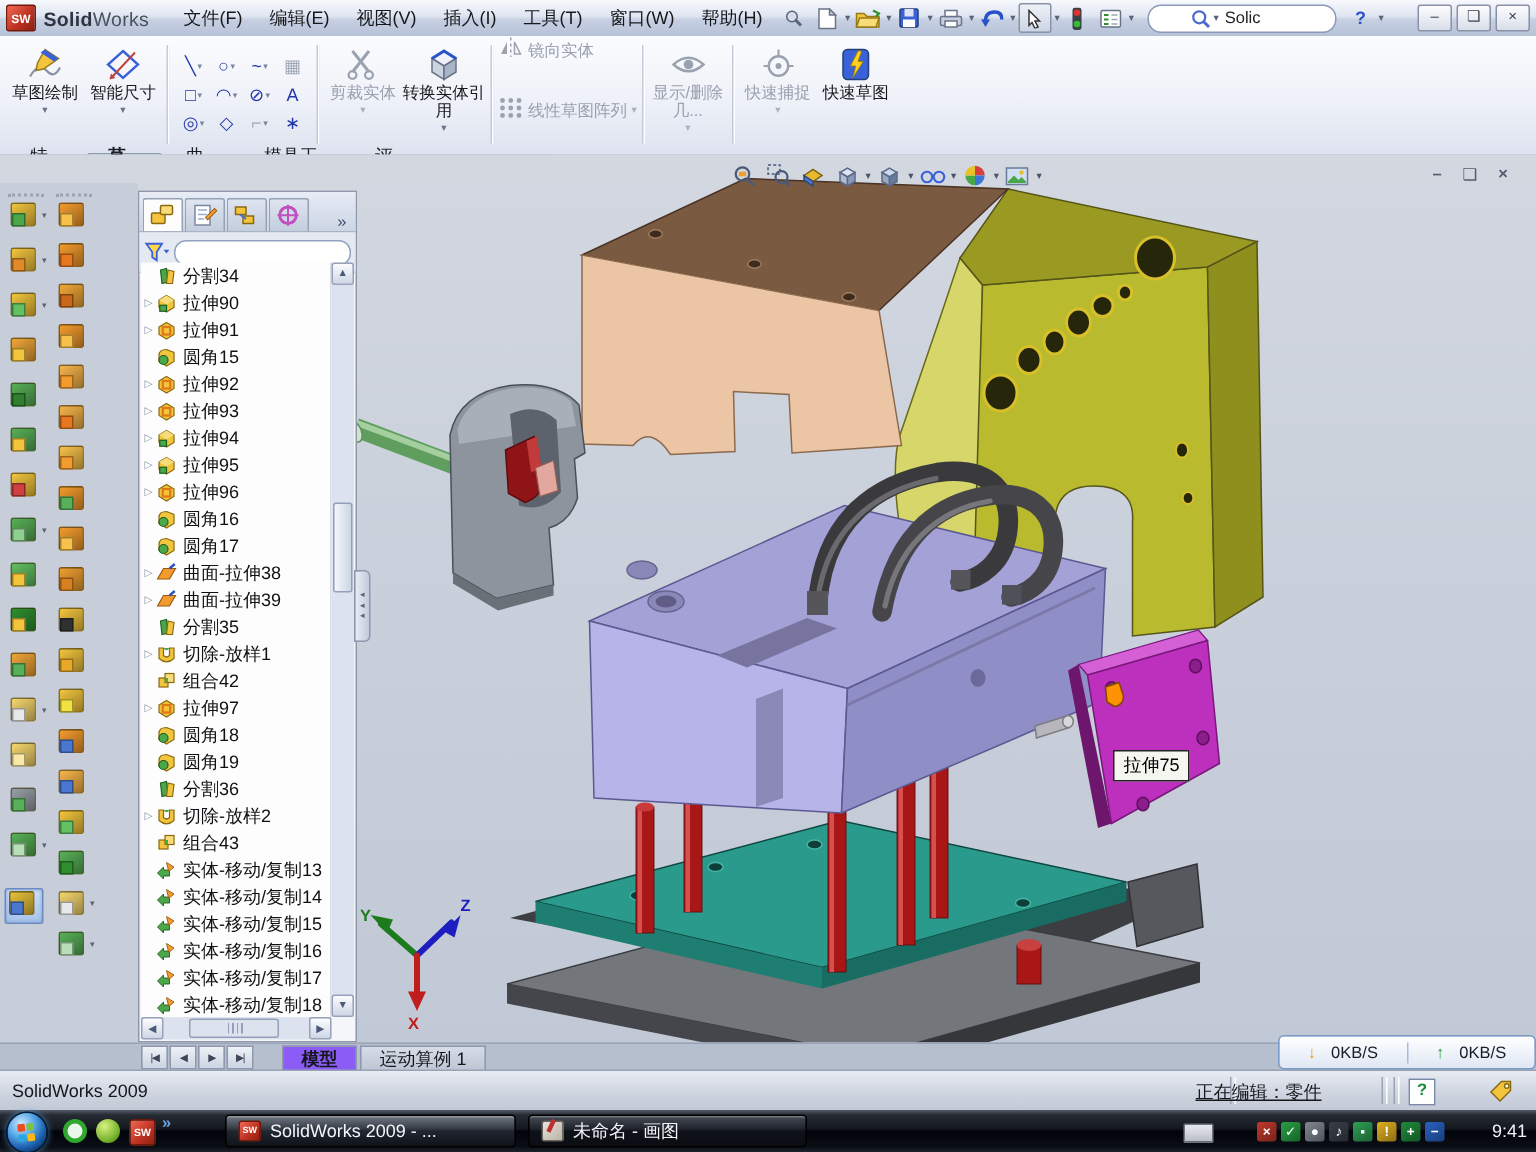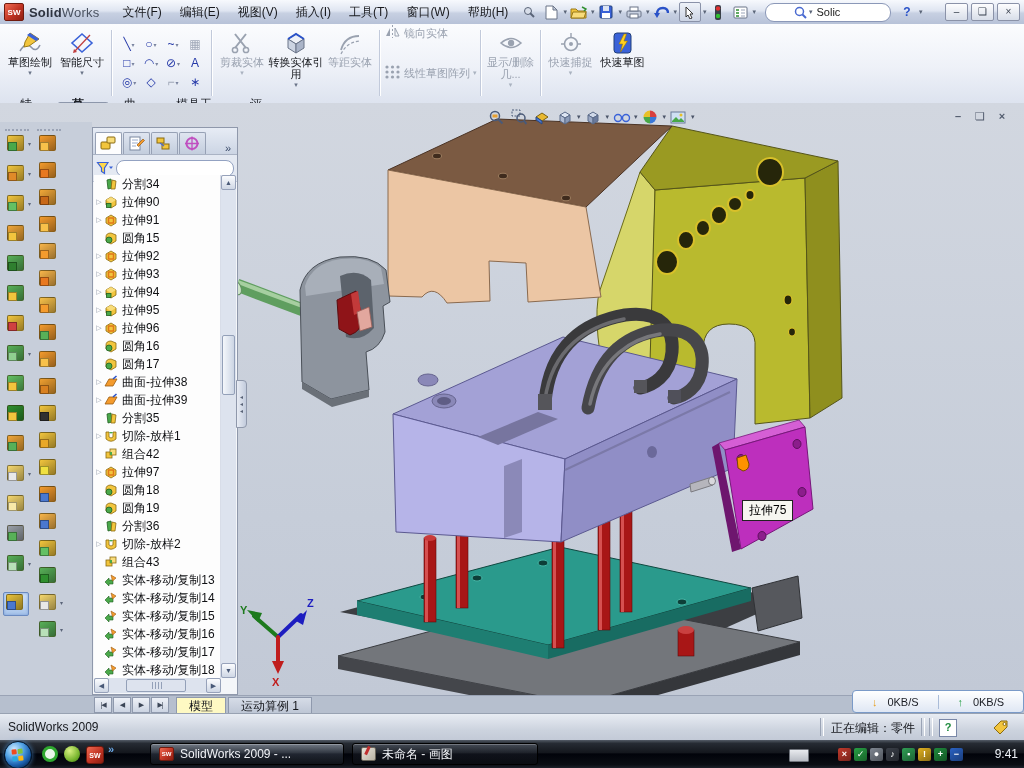--- a/index.html
+++ b/index.html
@@ -106,21 +106,21 @@
     border:1px solid #8f98ab;border-radius:0 4px 4px 0;display:flex;flex-direction:column;
     align-items:center;justify-content:center;color:#5a6478;font-size:6px;line-height:7px;}
   
   #bstrip{left:0;top:695px;width:1024px;height:18px;background:#b6bfce;border-top:1px solid #9aa3b5;
     display:flex;align-items:center;}
   .navb{width:16px;height:14px;margin-right:1px;background:linear-gradient(#eef1f7,#ccd4e2);
     border:1px solid #8f99ad;font-size:7px;color:#3c4657;display:flex;align-items:center;
     justify-content:center;letter-spacing:-1px;}
   .mtab{height:16px;padding:0 12px;display:flex;align-items:center;font-size:12px;color:#15171c;
     background:linear-gradient(#d6dce7,#bcc5d4);border:1px solid #8f99ad;border-bottom:none;margin-right:2px;}
-  .mtab.active{background:#fef9c3;font-weight:normal;}
+  .mtab.active{background:#8b5cf6;font-weight:bold;margin-left:12px;}
   
   #netgadget{left:852px;top:690px;width:170px;height:21px;z-index:50;display:flex;
     background:linear-gradient(#ffffff,#dfe7f4);border:1px solid #7a9ac8;border-radius:4px;
     align-items:center;font-size:11px;color:#1a1d24;}
   #netgadget .half{flex:1;display:flex;align-items:center;justify-content:center;}
   #netgadget .sep{width:1px;height:14px;background:#aabcd8;}
   
   #statusbar{left:0;top:713px;width:1024px;height:27px;
     background:linear-gradient(#e8ecf3,#ccd3de 60%,#c2c9d6);border-top:1px solid #98a2b2;}
   #statusbar .lt{position:absolute;left:8px;top:6px;color:#15171c;}
@@ -302,29 +302,20 @@
           <div class="ric">
             <svg width="26" height="26" viewBox="0 0 26 26">
               <path d="M5 9 L13 4 L21 9 L13 14 Z" fill="#eef1f7" stroke="#6a7488"></path>
               <path d="M5 9 L13 14 L13 23 L5 18 Z" fill="#ccd4e2" stroke="#6a7488"></path>
               <path d="M13 14 L21 9 L21 18 L13 23 Z" fill="#aab4c8" stroke="#6a7488"></path>
               <path d="M5 9 L13 4 L21 9" fill="none" stroke="#2a52c8" stroke-width="2"></path>
             </svg>
           </div>
           <div class="rlb">转换实体引用</div>
           <div class="rdd">▾</div>
-        </div>
-        <div class="rbtn dis">
-          <div class="ric">
-            <svg width="26" height="26" viewBox="0 0 26 26">
-              <path d="M4 20 Q8 6 22 6" fill="none" stroke="#9aa2b0" stroke-width="1.8"></path>
-              <path d="M4 24 Q10 12 23 11" fill="none" stroke="#9aa2b0" stroke-width="1.2" stroke-dasharray="3,2"></path>
-            </svg>
-          </div>
-          <div class="rlb">等距实体</div>
         </div>
         <div class="rsep"></div>
         <div class="rstack">
           <div class="rsrow">
             <span><svg width="17" height="17" viewBox="0 0 17 17">
                 <path d="M2 13 L6 5 L6 13 Z" fill="#9aa2b0"></path>
                 <path d="M15 13 L11 5 L11 13 Z" fill="none" stroke="#9aa2b0"></path>
                 <path d="M8.5 2 V15" stroke="#9aa2b0" stroke-dasharray="2,2"></path>
               </svg></span>
             <span class="lb">镜向实体</span>
@@ -1078,21 +1069,21 @@
     <span class="sep"></span>
     <span class="half">
         <span style="color:#28a048;font-weight:bold;margin-right:10px;">↑</span>
         <span>0KB/S</span>
       </span>
   </div>
 
   <div id="statusbar" class="abs">
     <span class="lt">SolidWorks 2009</span>
     <span class="groove" style="left:820px;"></span>
-    <span class="abs" style="left:831px;top:6px;color:#15171c;">正在编辑：零件</span>
+    <span class="abs" style="left:797px;top:6px;color:#15171c;text-decoration:underline;">正在编辑：零件</span>
     <span class="groove" style="left:921px;"></span>
     <span class="groove" style="left:929px;"></span>
     <span id="qmark">?</span>
     <svg class="abs" style="left:992px;top:5px;" width="18" height="16">
       <path d="M2 9 L9 2 H15 V8 L8 15 Z" fill="#f2c53d" stroke="#8a6a10"></path>
         <circle cx="12.5" cy="5" r="1.5" fill="#fff" stroke="#8a6a10"></circle>
       </svg>
   </div>
 
   <div id="taskbar" class="abs">

